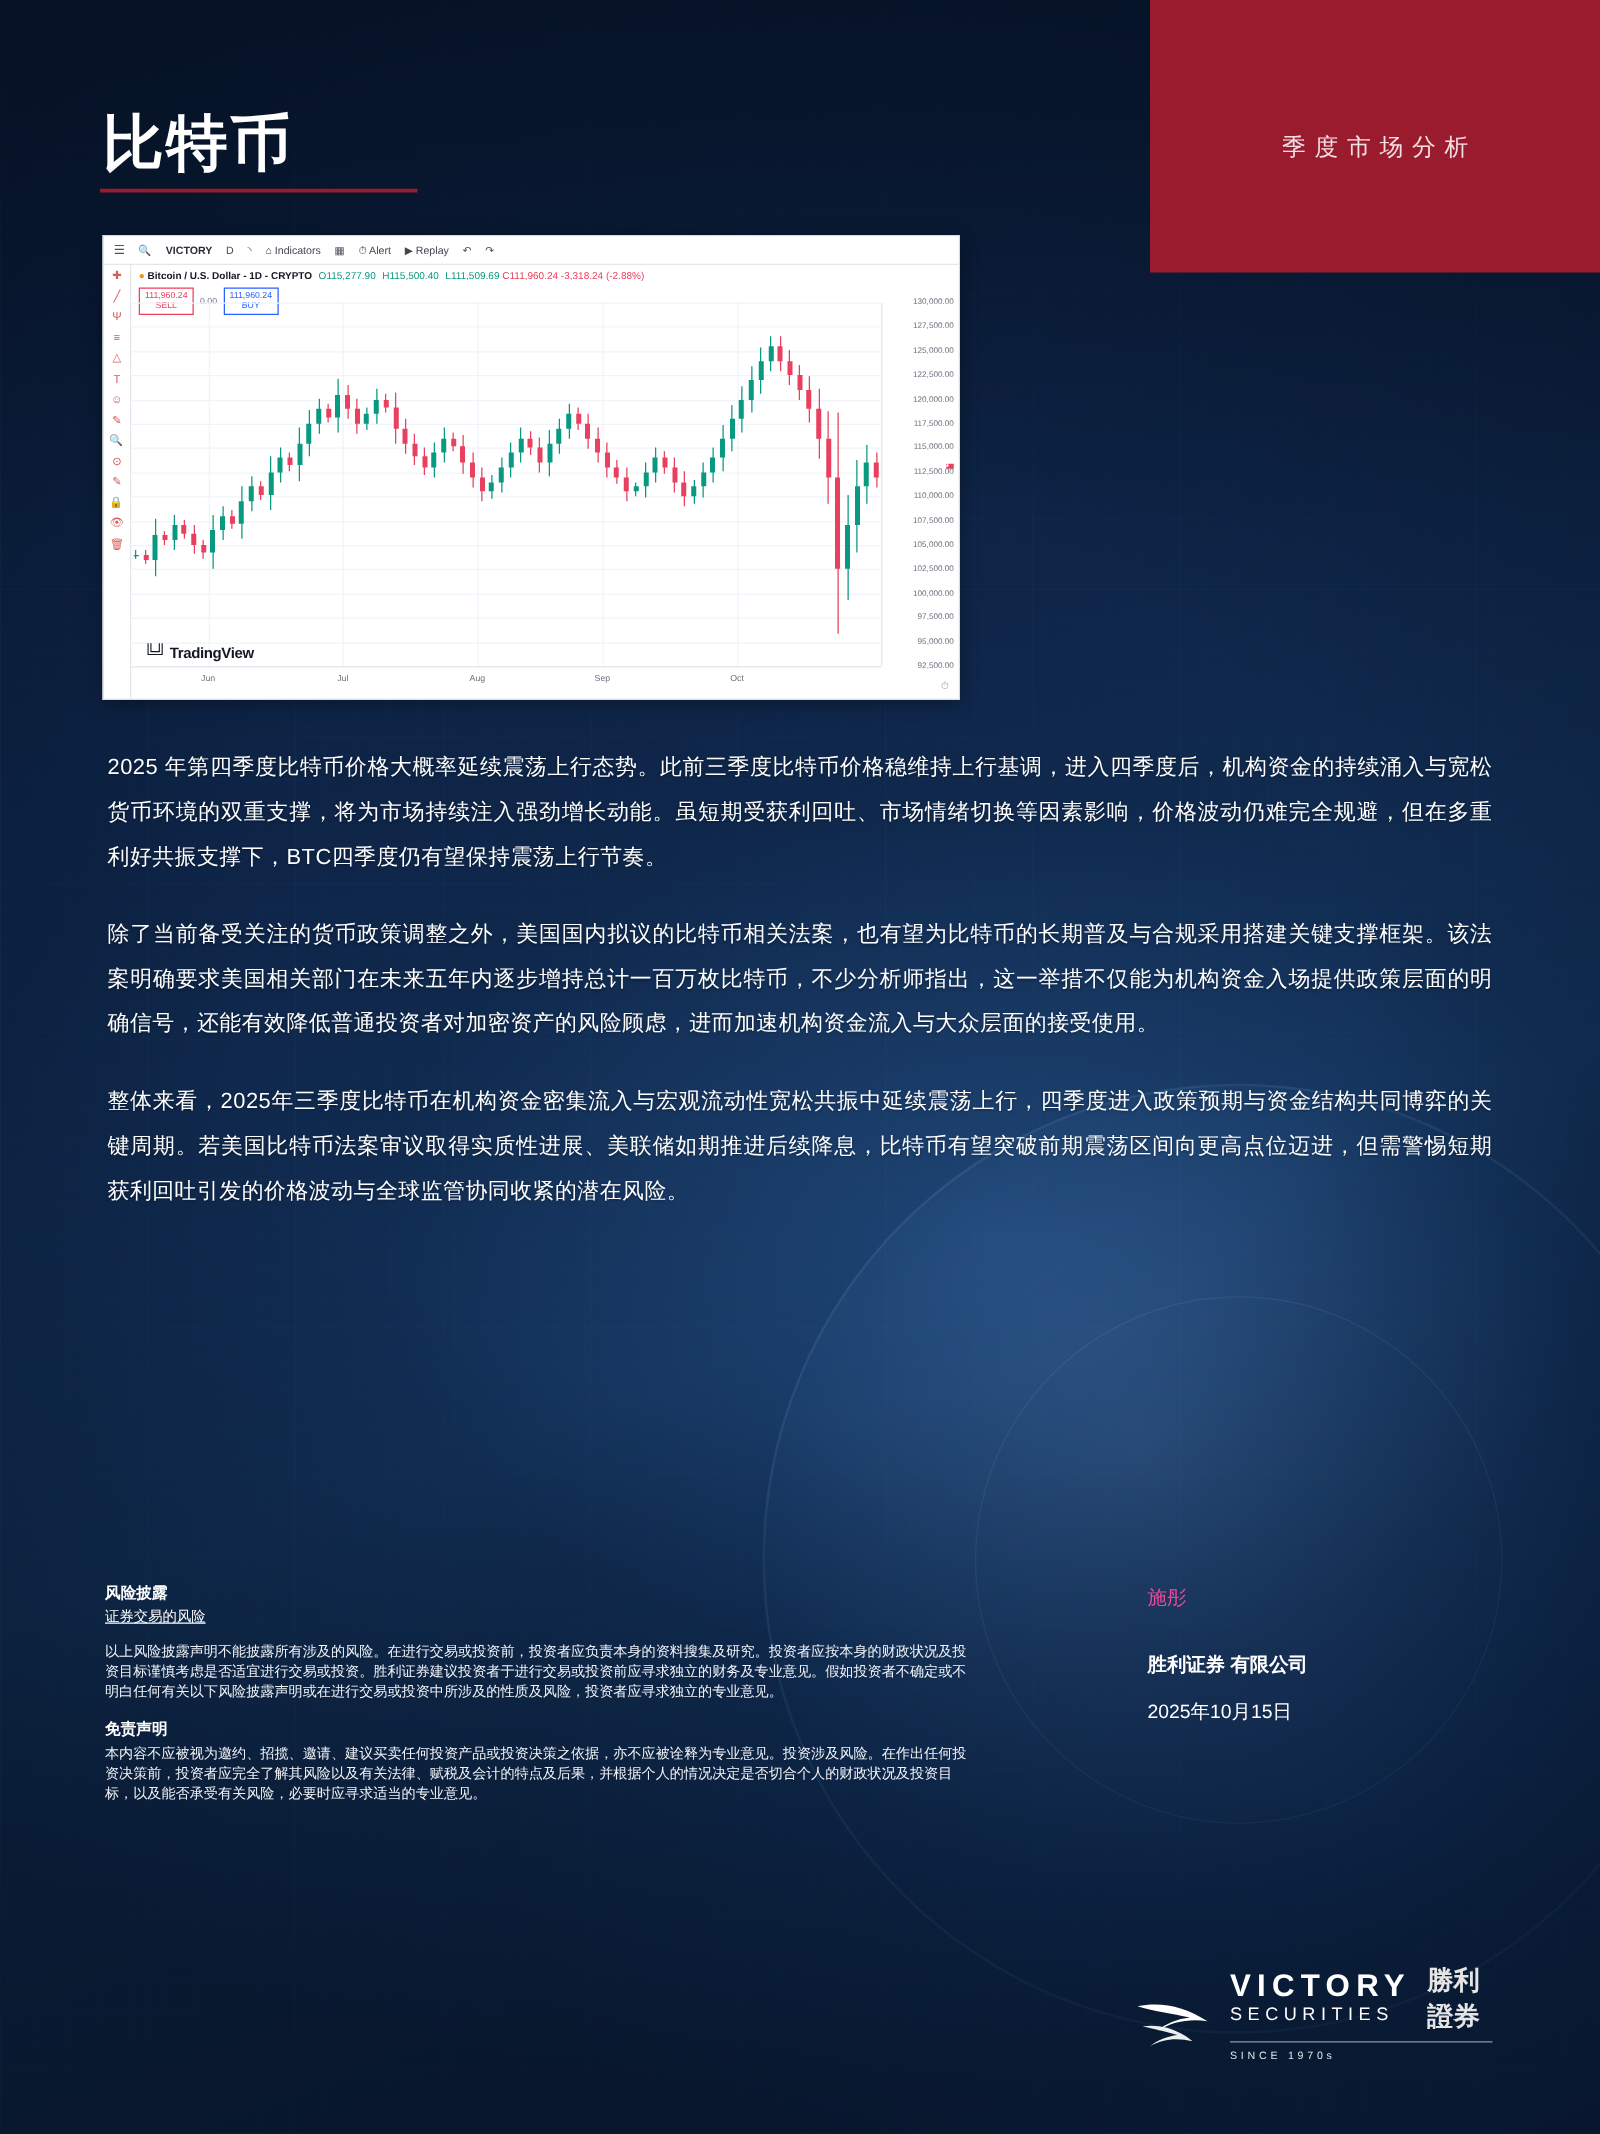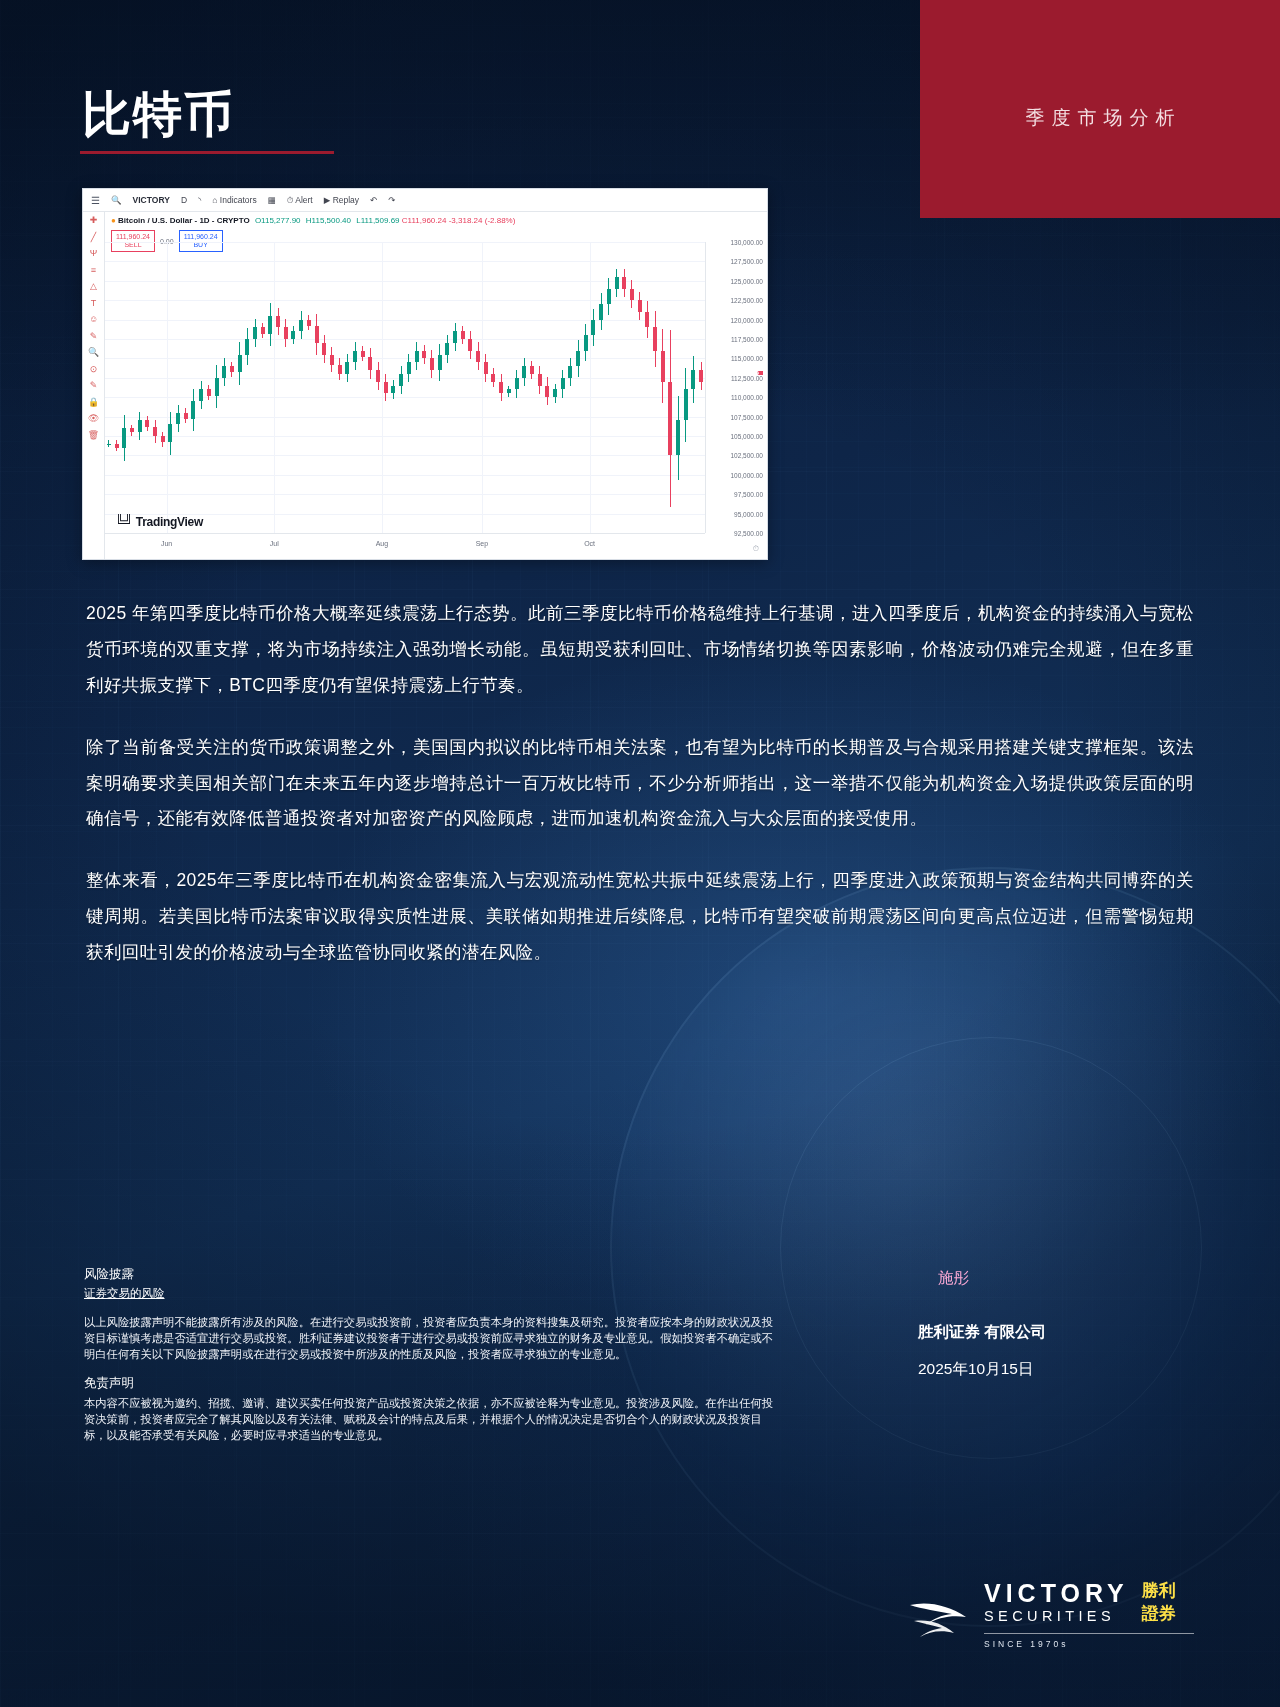--- a/index.html
+++ b/index.html
@@ -155,38 +155,38 @@
   }
   .para {
     font-size:17.5px; line-height:2.05; color:#ffffff;
     text-align:justify; margin:0 0 26px 0;
     letter-spacing:0.4px;
     text-shadow:0 1px 2px rgba(0,0,0,0.35);
   }
 
   
   .footer-left { position:absolute; left:84px; top:1266px; width:700px; }
-  .f-h { font-size:12.5px; font-weight:400; color:#ffffff; margin:0 0 3px 0; }
+  .f-h { font-size:12.5px; font-weight:700; color:#ffffff; margin:0 0 3px 0; }
   .f-sub { font-size:11.5px; color:#ffffff; margin:0 0 2px 0; text-decoration:underline; }
   .f-p { font-size:11.3px; line-height:1.42; color:#f0f3f8; margin:0 0 11px 0; }
   .f-gap { margin-top:13px; }
 
   .footer-right { position:absolute; right:112px; top:1268px; text-align:left; width:250px; }
-  .sig { font-size:15.5px; color:#f9a8d4; margin-bottom:33px;margin-left:20px; }
+  .sig { font-size:15.5px; color:#ec4899; margin-bottom:33px; }
   .sig2 { font-size:15.5px; color:#ffffff; font-weight:700; margin-bottom:16px; }
   .sig3 { font-size:15.5px; color:#ffffff; }
 
   .logo-wrap {
     position:absolute; right:86px; bottom:58px;
     display:flex; align-items:flex-end; gap:14px;
   }
   .logo-mark { width:62px; height:50px; }
   .logo-text .l1 { font-size:25px; font-weight:700; letter-spacing:5px; color:#fff; line-height:1.05; }
   .logo-text .l2 { font-size:14.5px; letter-spacing:4.4px; color:#fff; line-height:1.5; }
-  .logo-cn { font-size:17px; line-height:1.35; color:#fde047; font-weight:700;font-family:Liberation Mono, monospace; }
+  .logo-cn { font-size:21px; line-height:1.35; color:#e5e5e5; font-weight:700; }
   .logo-divider { width:210px; height:1px; background:rgba(255,255,255,.55); margin:5px 0; }
 </style>
 </head>
 <body>
 
 <div class="bg-wrap">
   <div class="bg-base"></div>
   <div class="bg-circuit"></div>
   <div class="bg-coin"></div>
   <div class="bg-glow-top"></div>

